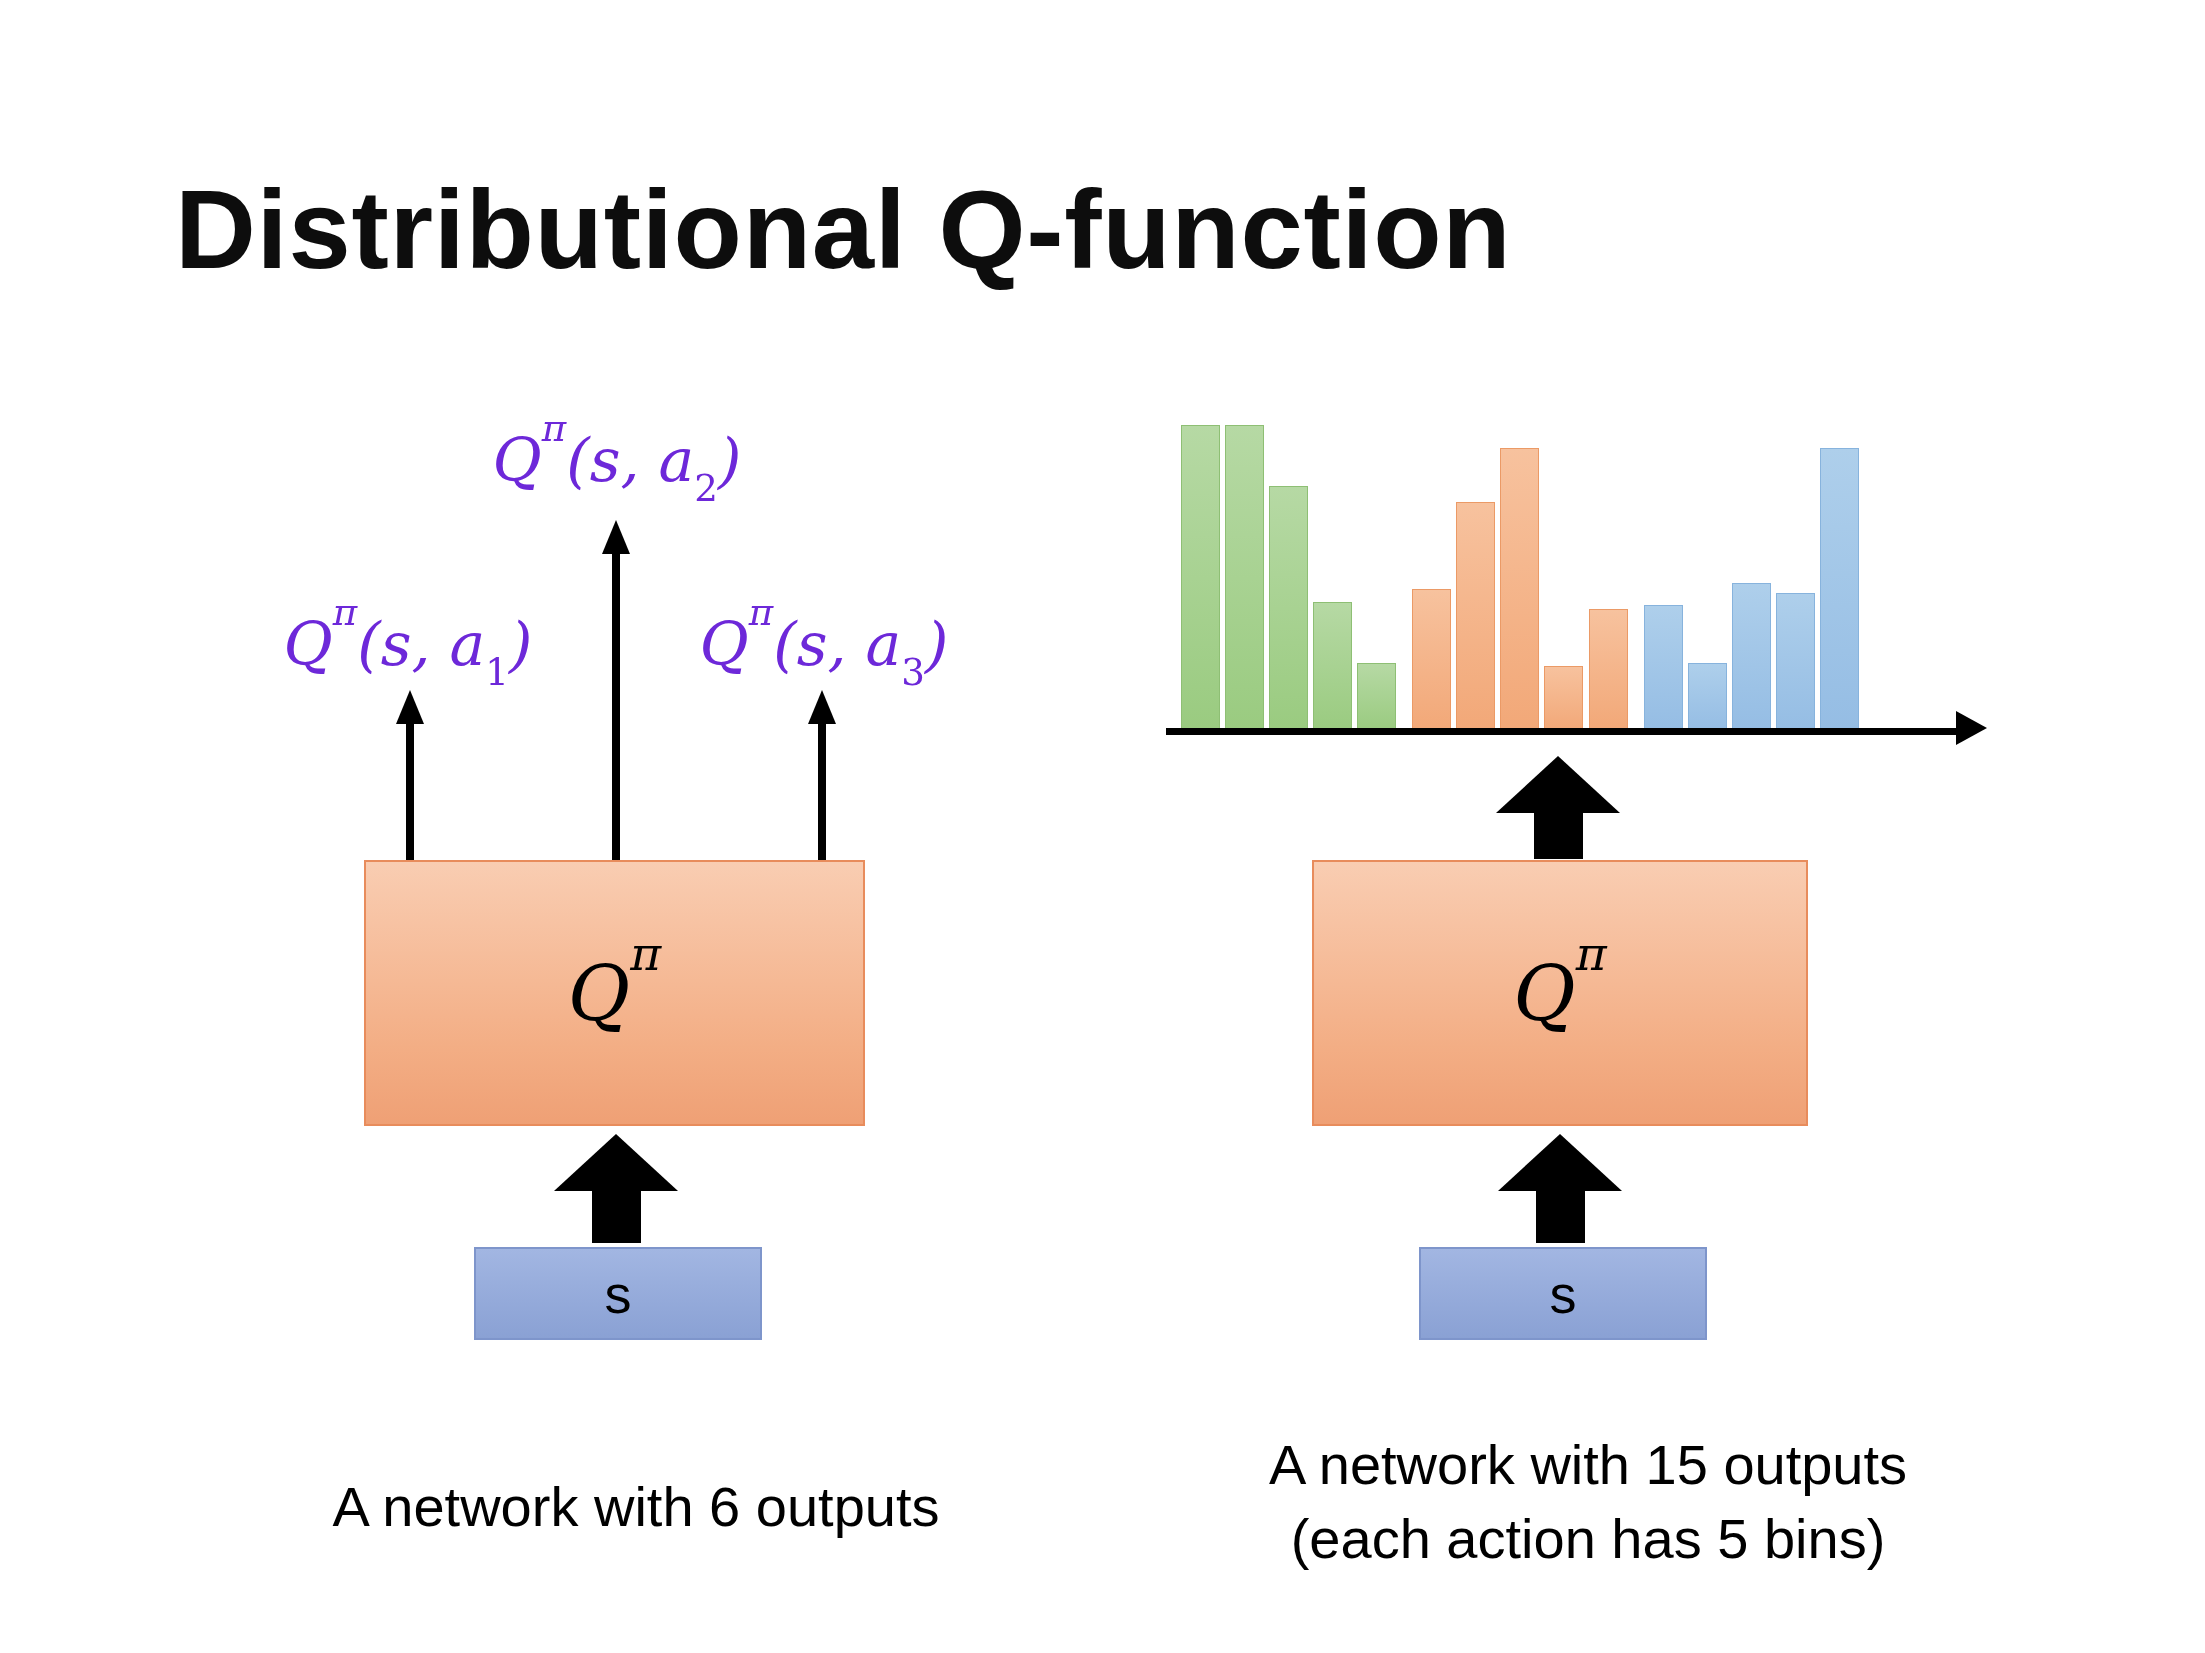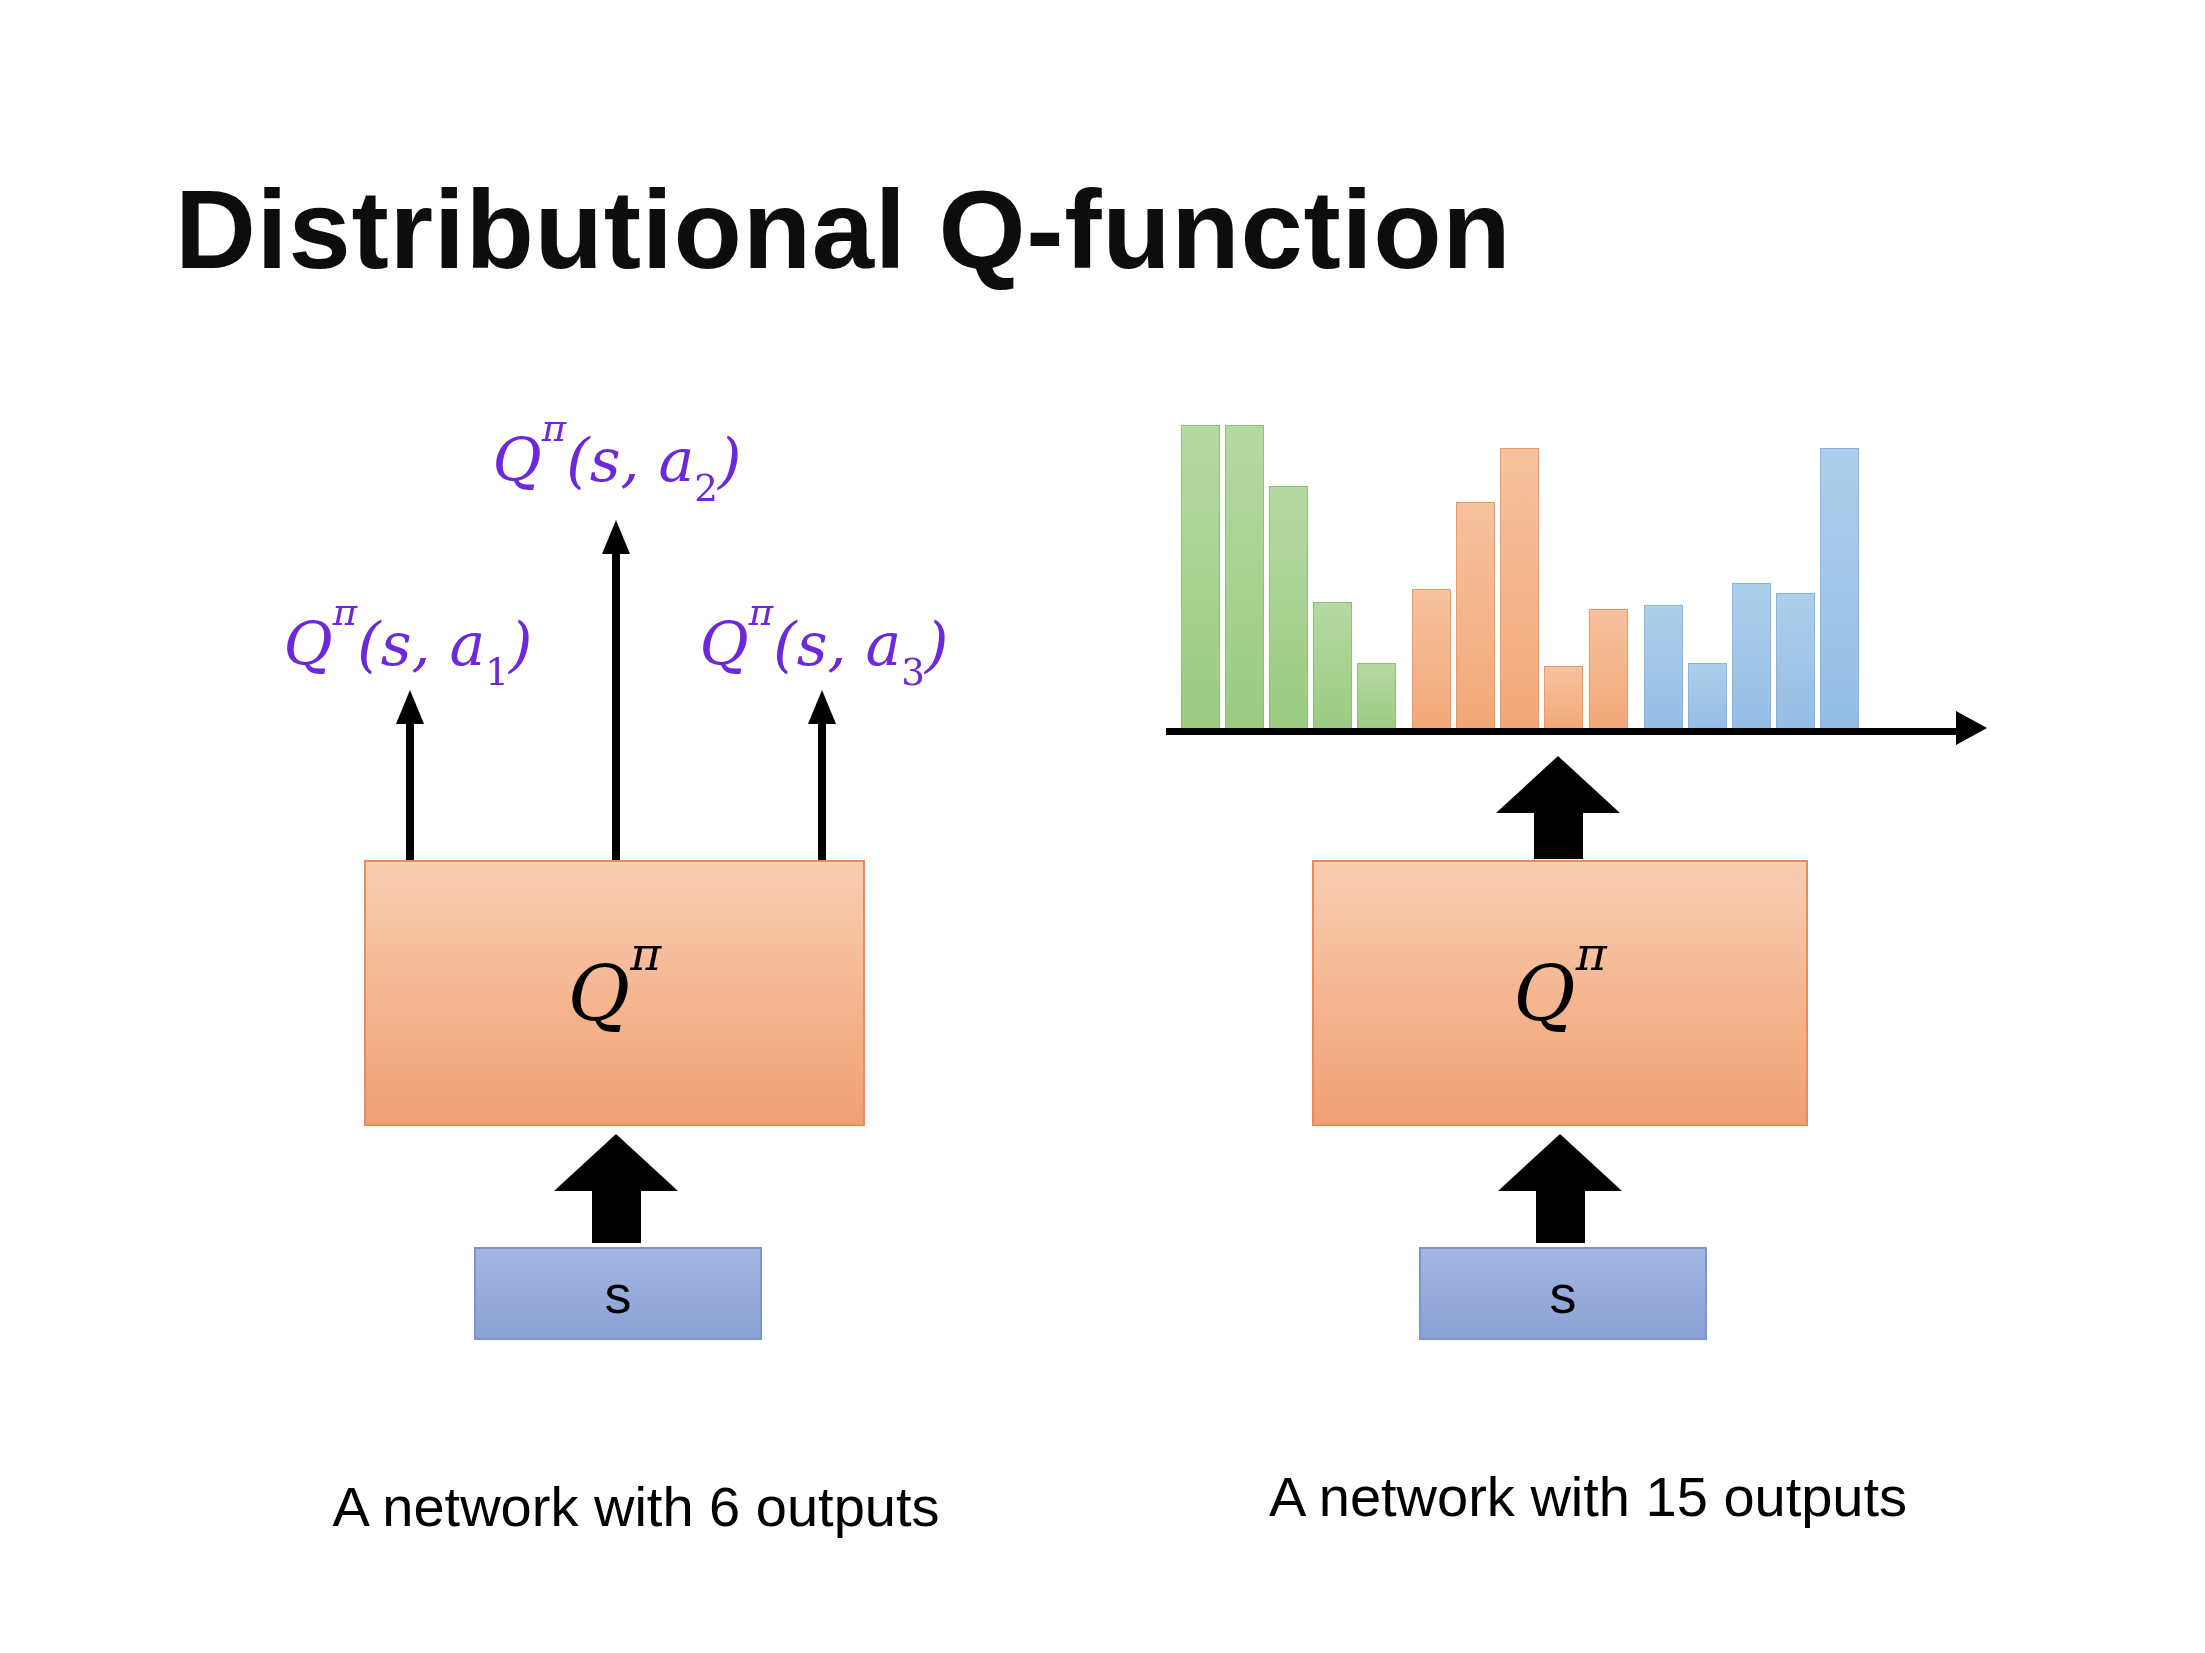--- a/index.html
+++ b/index.html
@@ -194,17 +194,18 @@
 
   <div class="abs block-arrow" style="left:1560px; top:1134px; height:109px;">
     <div class="head"></div>
       <div class="body"></div>
   </div>
 
   <div class="abs s-box" style="left:1419px; top:1247px; width:288px; height:93px;">
     <span>s</span>
   </div>
 
-  <div class="abs caption" style="left:1169px; top:1428px; width:838px;margin-top:32px;">
+  <div class="abs caption" style="left:1169px; top:1428px; width:838px;">
     <div>A network with 15 outputs</div>
+    <div>(each action has 5 bins)</div>
   </div>
 </div>
 
 
 </body></html>

